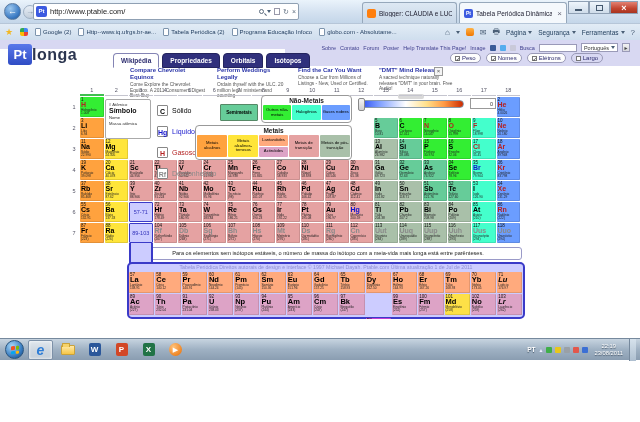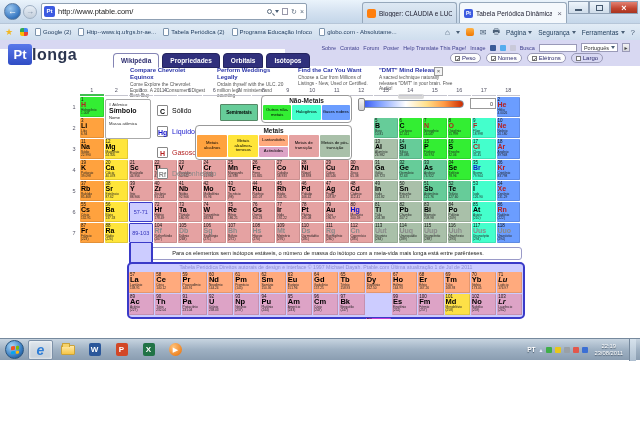--- a/index.html
+++ b/index.html
@@ -8,21 +8,21 @@
   #screen{position:relative;width:640px;height:422px;background:#fff;overflow:hidden}
 
   
   .win{position:absolute;left:0;top:0;width:640px;height:336px;background:#fff;border-bottom:1px solid #93a5ba}
   .titlebar{position:absolute;left:0;top:0;width:640px;height:23px;background:linear-gradient(#eaf3fb,#d3e1f0 55%,#c4d6e9)}
   .navbtn{position:absolute;top:3px;width:17px;height:17px;border-radius:50%;border:1px solid #5a7aa0}
   .back{left:4px;background:radial-gradient(circle at 35% 30%,#9cc7ee,#3c7bc4 65%,#1d4f8d);color:#fff}
   .fwd{left:23px;width:14px;height:14px;top:5px;background:linear-gradient(#e7eef6,#c3cedb);color:#7c8ea2;border-color:#9fb0c3}
   .navbtn span{display:block;text-align:center;font-size:9px;line-height:15px}
   .fwd span{font-size:8px;line-height:12px}
-  .addr{position:absolute;left:41px;top:3px;width:266px;height:17px;background:#fff;border:1px solid #8fa0b3;border-radius:2px;display:flex;align-items:center;padding:0 2px;gap:3px}
+  .addr{position:absolute;left:33px;top:3px;width:266px;height:17px;background:#fff;border:1px solid #8fa0b3;border-radius:2px;display:flex;align-items:center;padding:0 2px;gap:3px}
   .favico{width:11px;height:11px;border-radius:2px;background:#3c5ae0;color:#fff;font-size:6px;font-weight:bold;text-align:center;line-height:11px;flex:0 0 auto}
   .url{font-size:7.5px;color:#222;white-space:nowrap;overflow:hidden;flex:1}
   .addr .aicons{display:flex;gap:3px;align-items:center;color:#5b6b7d;font-size:7px}
   .mag{width:5px;height:5px;border:1px solid #5b6b7d;border-radius:50%;position:relative}
   .mag:after{content:"";position:absolute;left:4px;top:4px;width:3px;height:1px;background:#5b6b7d;transform:rotate(45deg)}
   .tab{position:absolute;top:2px;height:21px;border:1px solid #96a8bb;border-bottom:none;border-radius:3px 3px 0 0;display:flex;align-items:center;gap:3px;padding:0 4px;font-size:6.5px;color:#223;background:linear-gradient(#dde8f3,#c9d8e8)}
   .tab.active{background:#f4f8fc;height:22px}
   .tab .tfav{width:9px;height:9px;border-radius:2px;flex:0 0 auto}
   .tab .tclose{font-size:8px;color:#667;margin-left:2px}
   .tlabel{white-space:nowrap;overflow:hidden;max-width:86px}

